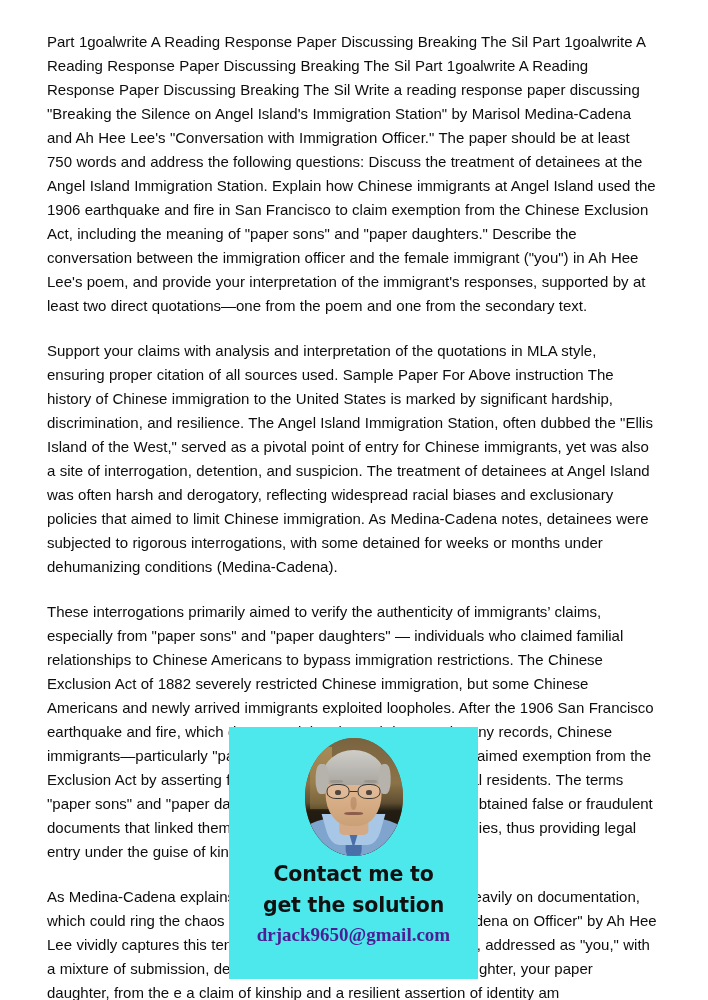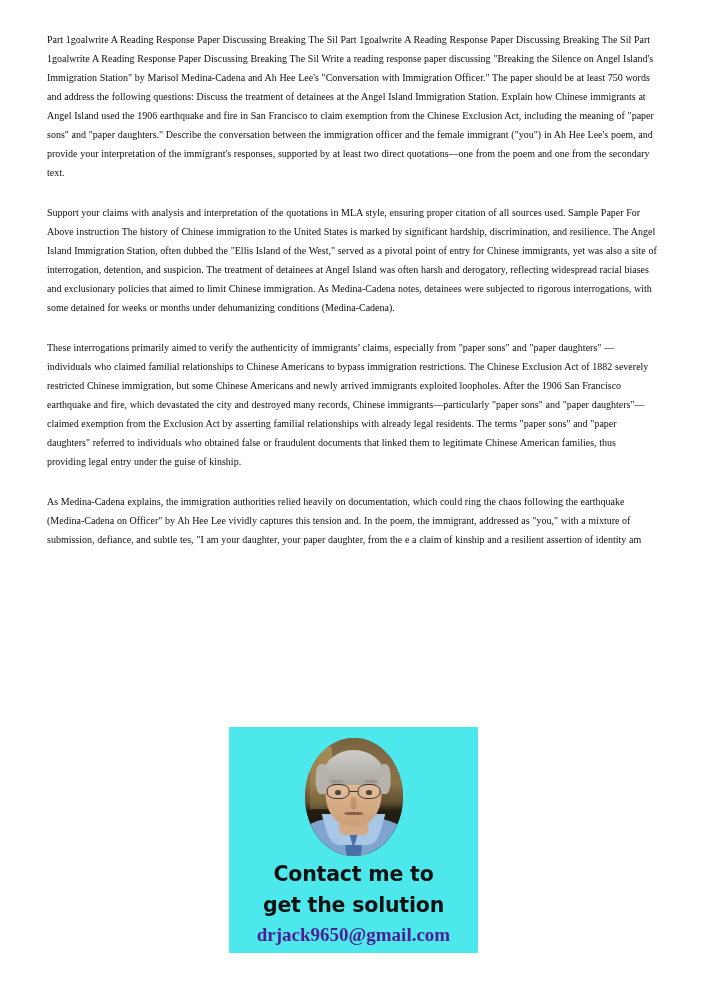--- a/index.html
+++ b/index.html
@@ -23,40 +23,40 @@
   }
 
   #doc-body {
     position: absolute;
     left: 47px;
     top: 30px;
     width: 610px;
   }
 
   .para {
-    font-family: Liberation Serif, serif;
-    font-size: 10px;
-    line-height: 19px;
+    font-family: Liberation Sans, sans-serif;
+    font-size: 15px;
+    line-height: 24px;
     text-align: left;
     color: #0d0d0d;
     margin: 0 0 21px 0;
     word-spacing: 0.2px;
   }
 
   .para:last-child {
     margin-bottom: 0;
   }
 
   
   #promo-overlay {
     position: absolute;
     left: 229px;
     top: 727px;
     width: 249px;
-    height: 226px;
+    height: 252px;
     background: #4de8ec;
     display: flex;
     flex-direction: column;
     align-items: center;
     overflow: hidden;
   }
 
   #promo-photo {
     margin-top: 11px;
     width: 98px;

